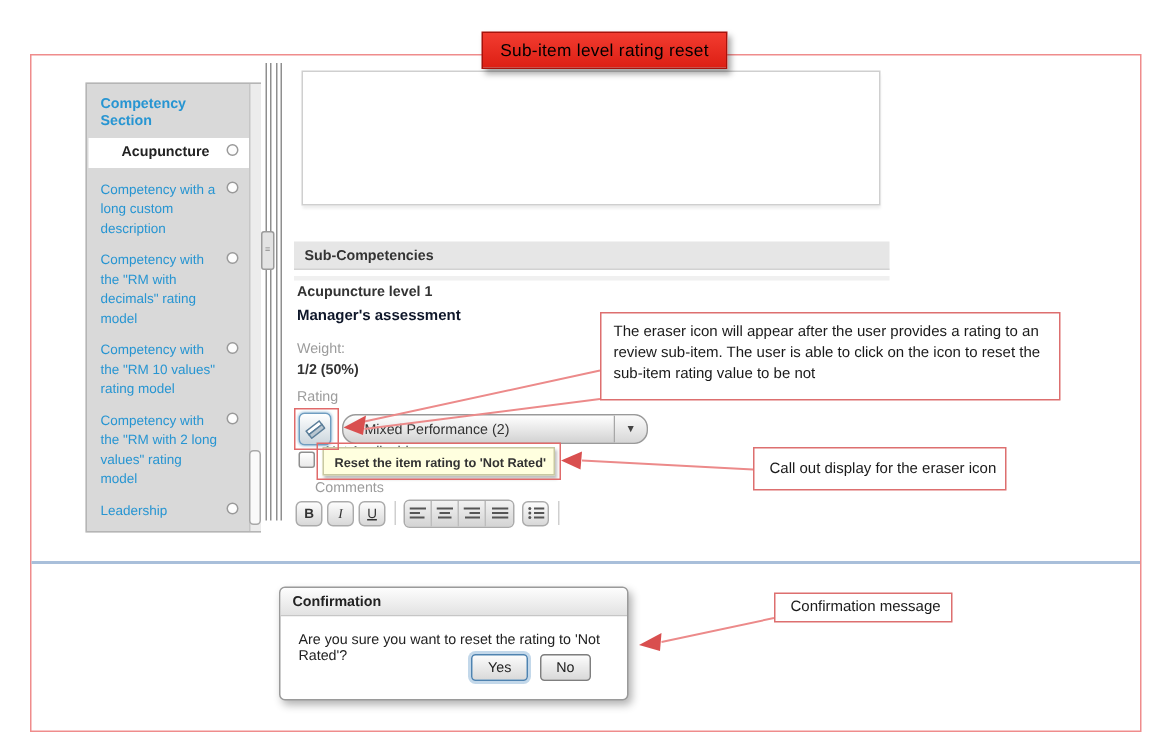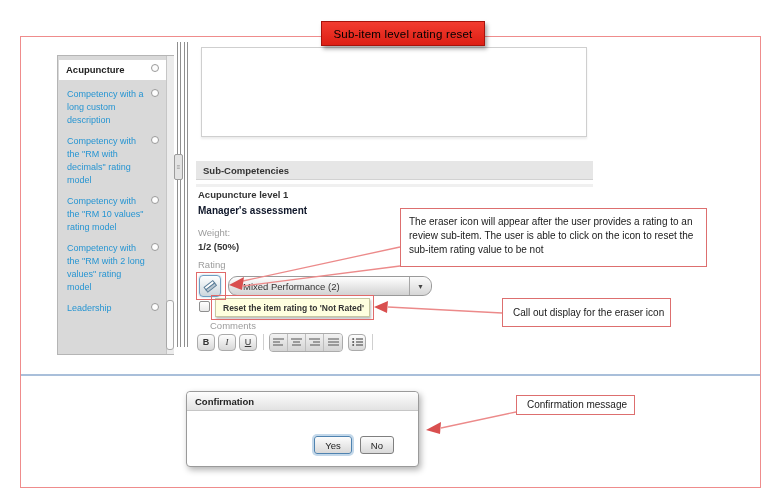--- a/index.html
+++ b/index.html
@@ -15,21 +15,21 @@
     box-shadow:2px 3px 4px rgba(0,0,0,.35);color:#000;font-size:11.5px;
     display:flex;align-items:center;justify-content:center;letter-spacing:.2px;margin-left:29px;}
 
   
   .sidebar{position:absolute;left:57px;top:55px;width:117px;height:300px;
     background:#d9d9d9;border:1px solid #b5b5b5;padding:4px 14px 4px 7px;overflow:hidden;}
   .sb-header{color:#2795d2;font-weight:bold;font-size:9.5px;padding:4px 0 6px 2px;}
   .sb-item{display:flex;align-items:flex-start;margin-bottom:8px;cursor:pointer;}
   .sb-item .lbl{flex:1;color:#2795d2;font-size:9px;line-height:1.45;padding-left:2px;}
   .sb-item .radio{width:8px;height:8px;border:1px solid #9a9a9a;border-radius:50%;background:#fdfdfd;margin:1px 0 0 3px;flex:none;}
-  .sb-item.selected{background:#fff;margin:0 -12px 8px -6px;padding:3px 12px 3px 5px;}
+  .sb-item.selected{background:#fff;margin:0 -12px 8px -6px;padding:3px 12px 3px 20px;}
   .sb-item.selected .lbl{color:#222;font-weight:bold;font-size:9.5px;}
   .sb-scroll-track{position:absolute;left:166px;top:56px;width:8px;height:298px;background:#ececec;border-left:1px solid #c6c6c6;}
   .sb-scroll-thumb{position:absolute;left:166px;top:300px;width:8px;height:50px;background:#fafafa;border:1px solid #a8a8a8;border-radius:3px;}
 
   
   .vrail{position:absolute;top:42px;height:305px;width:4px;border-left:1px solid #8f8f8f;border-right:1px solid #8f8f8f;}
   .rail-a{left:177px;}
   .rail-b{left:184px;}
   .rail-grip{position:absolute;left:174px;top:154px;width:9px;height:26px;background:#e3e3e3;border:1px solid #9b9b9b;border-radius:2px;
     display:flex;align-items:center;justify-content:center;color:#8a8a8a;font-size:6px;line-height:1;}
@@ -96,20 +96,21 @@
 </style>
 </head>
 <body>
 
 <div class="canvas">
 
   <div class="outer-border"></div>
   <div class="banner">Sub-item level rating reset</div>
 
   <div class="sidebar">
+    <div class="sb-header">Competency Section</div>
 
     <div class="sb-item selected">
       <span class="lbl">Acupuncture</span>
       <span class="radio"></span>
     </div>
     <div class="sb-item">
       <span class="lbl">Competency with a long custom description</span>
       <span class="radio"></span>
     </div>
     <div class="sb-item">
@@ -233,20 +234,21 @@
           </g>
         </svg>
     </div>
     <div class="tb-sep"></div>
   </div>
 
   <div class="divider"></div>
 
   <div class="dialog">
     <div class="dialog-title">Confirmation</div>
+    <div class="dialog-msg">Are you sure you want to reset the rating to 'Not Rated'?</div>
     <div class="dialog-buttons">
       <div class="btn primary">Yes</div>
       <div class="btn">No</div>
     </div>
   </div>
 
   <div class="callout callout-1">The eraser icon will appear after the user provides a rating to an review sub-item. The user is able to click on the icon to reset the sub-item rating value to be not</div>
   <div class="callout callout-2">Call out display for the eraser icon</div>
   <div class="callout callout-3">Confirmation message</div>
 

